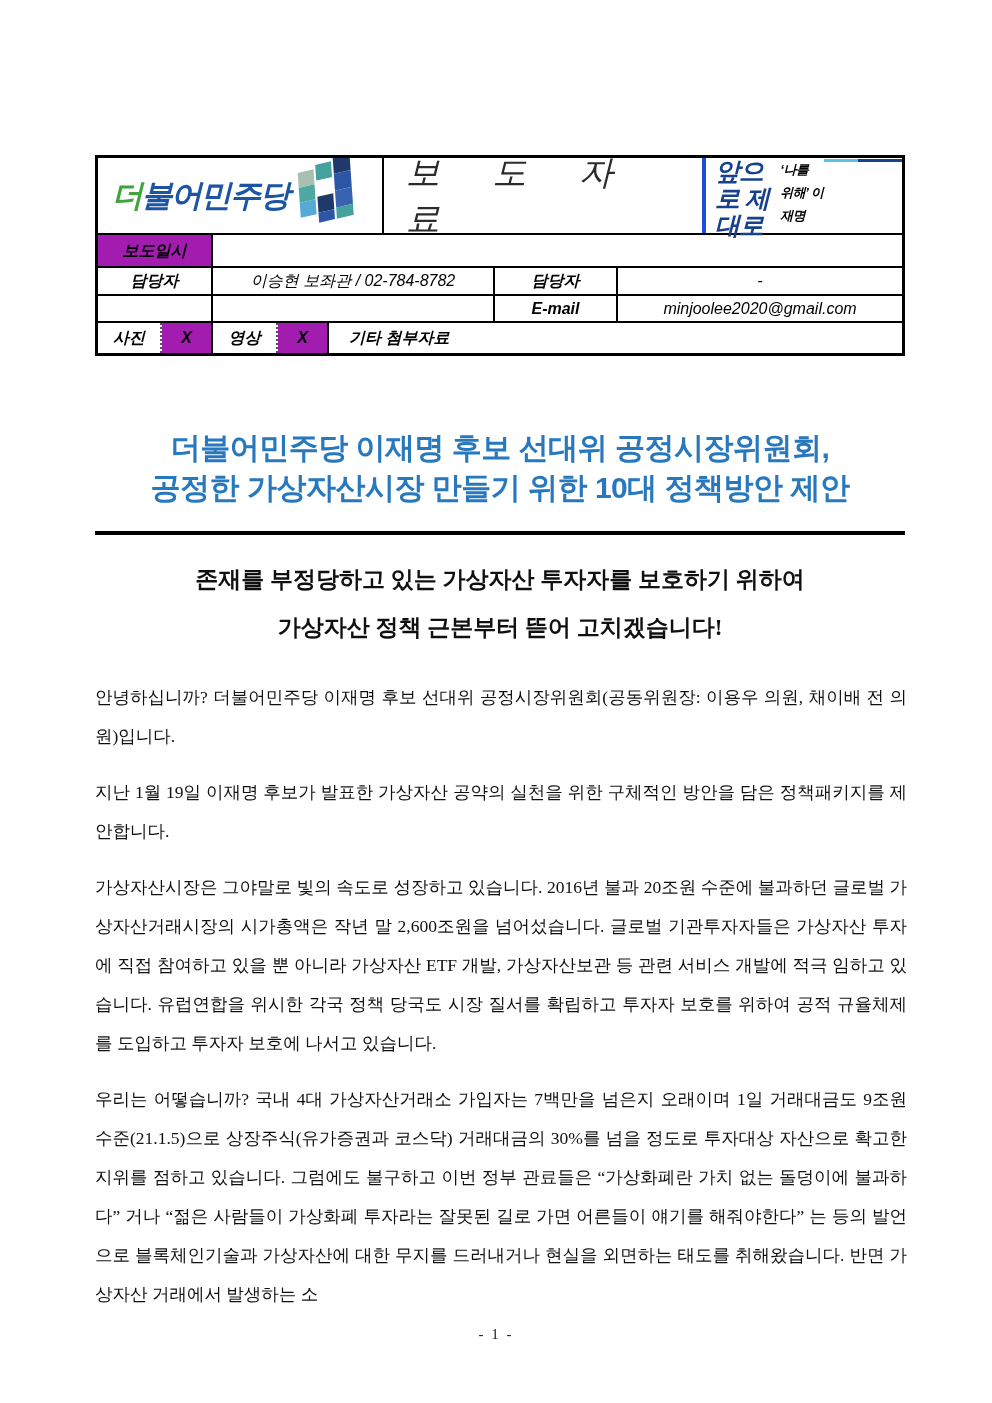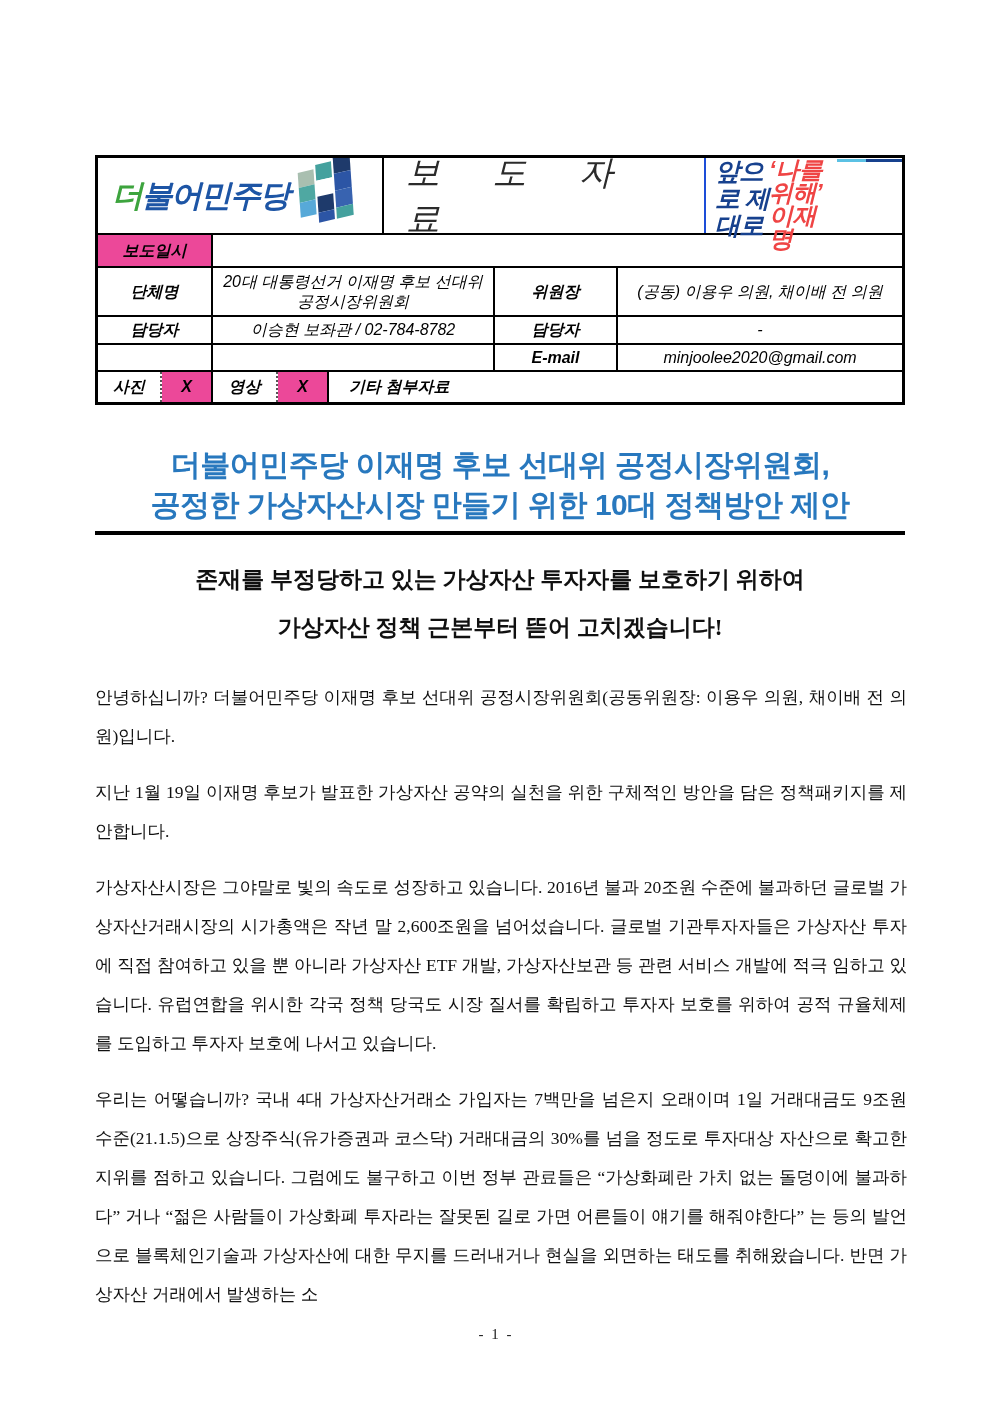--- a/index.html
+++ b/index.html
@@ -26,69 +26,69 @@
   .logo-cell {
     width: 286px; border-right: 2px solid #000;
     display: flex; align-items: center; padding-left: 14px;
     overflow: hidden;
   }
   .logo-text { font-size: 31px; font-weight: 900; letter-spacing: -1.5px; white-space: nowrap; }
   .logo-green { color: #3da43e; }
   .logo-blue  { color: #1d55a5; }
   .flag-wrap { margin-left: 4px; margin-top: -6px; }
   .title-cell {
-    flex: 1; border-right: 2px solid #1d4ed8;
+    flex: 1; border-right: 4px solid #1d4ed8;
     display: flex; align-items: center; justify-content: center;
     font-family: "Liberation Serif", serif;
     font-size: 34px; color: #2b2b2b; letter-spacing: 22px; padding-left: 22px;
     font-weight: 500;
   }
   .slogan-cell {
     width: 196px; display: flex; flex-direction: row; justify-content: center;
     padding-left: 9px;
   }
   .slogan-line1 { color: #17418e; font-weight: 800; font-size: 25px; letter-spacing: -1px; line-height: 27px; }
-  .slogan-line2 { color: #ef4444; font-weight: 700; font-size: 24px; line-height: 23px; letter-spacing: -0.5px; }
+  .slogan-line2 { color: #000000; font-weight: 700; font-size: 13px; line-height: 23px; letter-spacing: -0.5px; }
   .slogan-underline {
     width: 180px; height: 3px; margin-top: 1px;
     background: linear-gradient(to right, #5bc1e4 0 44%, #17418e 44% 100%);
   }
 
   .trow { display: flex; border-bottom: 2px solid #000; align-items: stretch; }
   .trow:last-child { border-bottom: none; }
   .cell {
     display: flex; align-items: center; justify-content: center;
     text-align: center; font-size: 16px; line-height: 1.25;
     padding: 2px 4px; color: #000;
   }
   .bR { border-right: 2px solid #000; }
   .bRdot { border-right: 2px dotted #555; }
   .w1 { width: 115px; }
   .w2 { width: 282px; }
   .w3 { width: 123px; }
   .w4 { flex: 1; }
-  .cyan { background: #ec4899; }
+  .cyan { background: #a21caf; }
   .r1 { height: 33px; }
   .r1 .cell { font-weight: 700; font-size: 16px; }
   .r2 { height: 49px; }
   .r3 { height: 28px; }
   .r4 { height: 27px; }
   .r5 { height: 30px; }
   .lbl { font-weight: 600; }
   .val { font-weight: 500; }
   .left { justify-content: flex-start; text-align: left; padding-left: 20px; }
   .wA { width: 64px; } .wB { width: 51px; } .wC { width: 65px; } .wD { width: 51px; }
 
   
   .headline {
     position: absolute; left: 95px; top: 428px; width: 810px;
     text-align: center;
     font-family: "Liberation Sans", sans-serif;
     font-weight: 800; font-size: 30px; line-height: 40px;
-    color: #2878be; letter-spacing: -0.5px; margin-top: 17px;
+    color: #2878be; letter-spacing: -0.5px;
   }
   .rule { position: absolute; left: 95px; top: 531px; width: 810px; height: 4px; background: #000; }
 
   
   .subtitle {
     position: absolute; left: 95px; top: 556px; width: 810px;
     text-align: center; font-weight: 700; font-size: 23px; line-height: 48px;
     color: #101010;
   }
 
@@ -140,28 +140,20 @@
         <span class="slogan-line1">앞으로 제대로</span>
         <span class="slogan-line2">‘나를 위해’ 이재명</span>
         <span class="slogan-underline"></span>
       </div>
     </div>
 
     <div class="trow r1">
       <div class="cell w1 bR cyan lbl">보도일시</div>
     </div>
 
-    <div class="trow r2">
-      <div class="cell w1 bR lbl">단체명</div>
-      <div class="cell w2 bR val">
-        <span><span>20대 대통령선거 이재명 후보 선대위</span><br><span>공정시장위원회</span></span>
-      </div>
-      <div class="cell w3 bR lbl">위원장</div>
-      <div class="cell w4 val">(공동) 이용우 의원, 채이배 전 의원</div>
-    </div>
 
     <div class="trow r3">
       <div class="cell w1 bR lbl">담당자</div>
       <div class="cell w2 bR val">이승현 보좌관 / 02-784-8782</div>
       <div class="cell w3 bR lbl">담당자</div>
       <div class="cell w4 val">-</div>
     </div>
 
     <div class="trow r4">
       <div class="cell w1 bR"></div>

